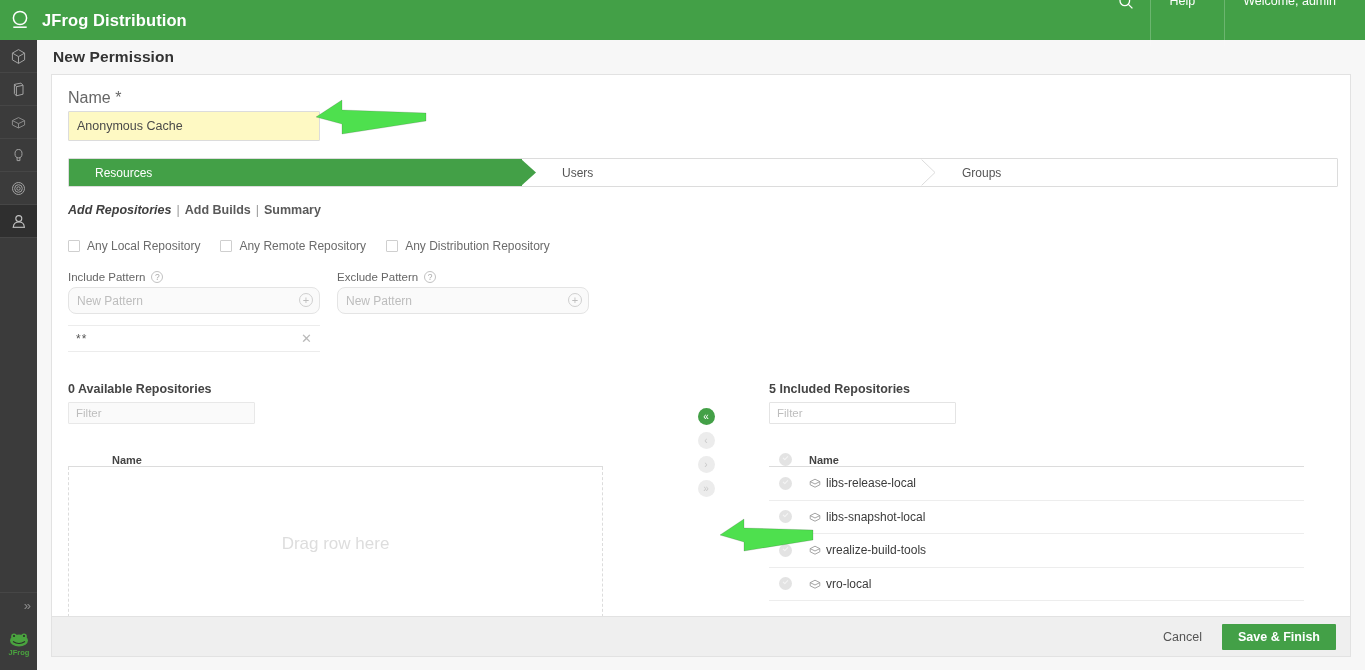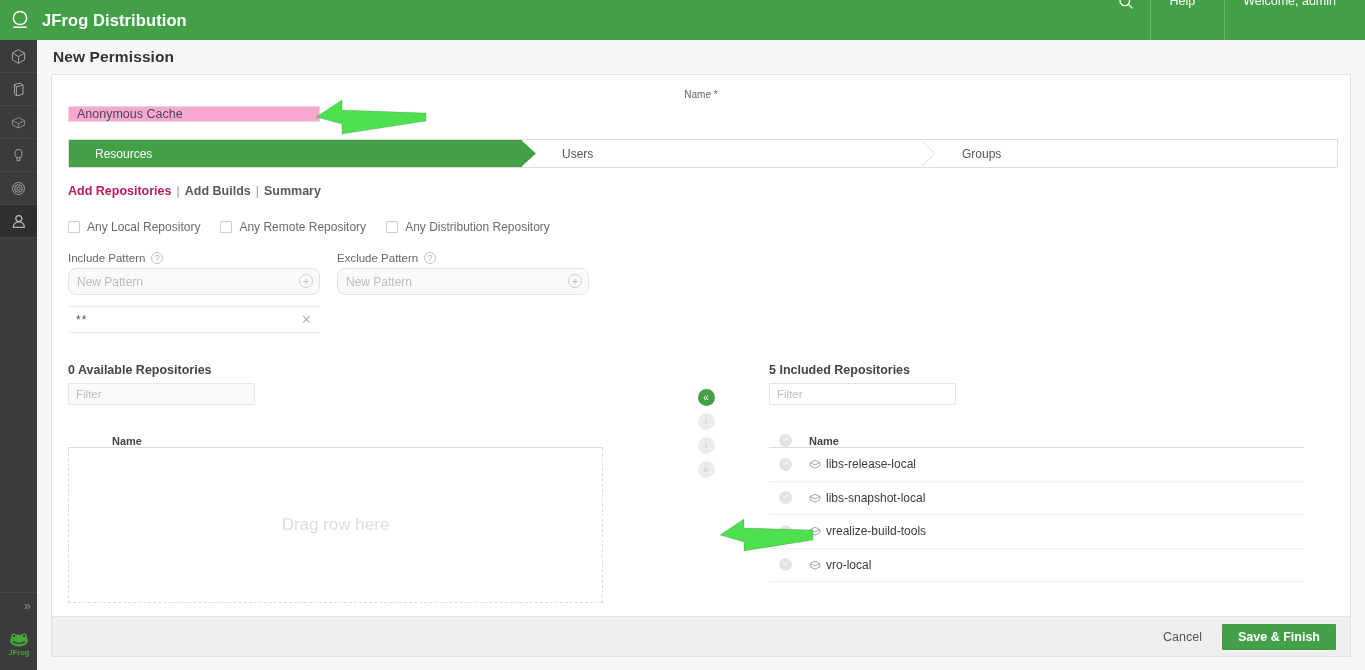--- a/index.html
+++ b/index.html
@@ -74,23 +74,23 @@
   .card {
     position: absolute; left: 14px; top: 34px; width: 1300px; height: 583px;
     background: #fff; border: 1px solid #e2e2e2;
   }
   .card-body {
     position: absolute; left: 0; top: 0; right: 0; bottom: 40px;
     padding: 14px 16px 0 16px; overflow: hidden;
   }
 
   
-  .field-label { font-size: 10px; color: #666; margin-bottom: 4px; text-align: center; }
+  .field-label { font-size: 16px; color: #666; margin-bottom: 4px; }
   .name-input {
-    width: 252px; height: 16px; border: 1px solid #dcdcdc; background: #f9a8d4;
+    width: 252px; height: 30px; border: 1px solid #dcdcdc; background: #fef9c3;
     font-size: 12.5px; color: #4a4a4a; padding: 0 8px; outline: none;
     font-family: "Liberation Sans", sans-serif; border-radius: 1px;
   }
 
   
   .wizard {
     position: relative; margin-top: 17px; height: 29px; width: 1270px;
     border: 1px solid #dcdcdc; background: #fff; display: flex;
     border-radius: 1px; overflow: hidden;
   }
@@ -104,21 +104,21 @@
   .wstep .chev-fill {
     position: absolute; right: -14px; top: 0; width: 15px; height: 27px; z-index: 4;
   }
   .wstep .chev-sep {
     position: absolute; right: -14px; top: 0; width: 15px; height: 27px; z-index: 2;
   }
 
   
   .sublinks { margin-top: 16px; font-size: 12.5px; font-weight: bold; color: #5a5a5a; }
   .sublinks a { text-decoration: none; cursor: pointer; }
-  .sublinks .on { color: #be185d; }
+  .sublinks .on { color: #404040; font-style: italic; }
   .sublinks .off { color: #5a5a5a; }
   .sublinks .sep { color: #9a9a9a; font-weight: normal; padding: 0 5px; }
 
   
   .cbrow { margin-top: 22px; display: flex; align-items: center; }
   .cbitem { display: flex; align-items: center; margin-right: 20px; cursor: pointer; }
   .cbox {
     width: 12px; height: 12px; border: 1px solid #cfcfcf; background: #fff;
     border-radius: 1px; margin-right: 7px;
   }

